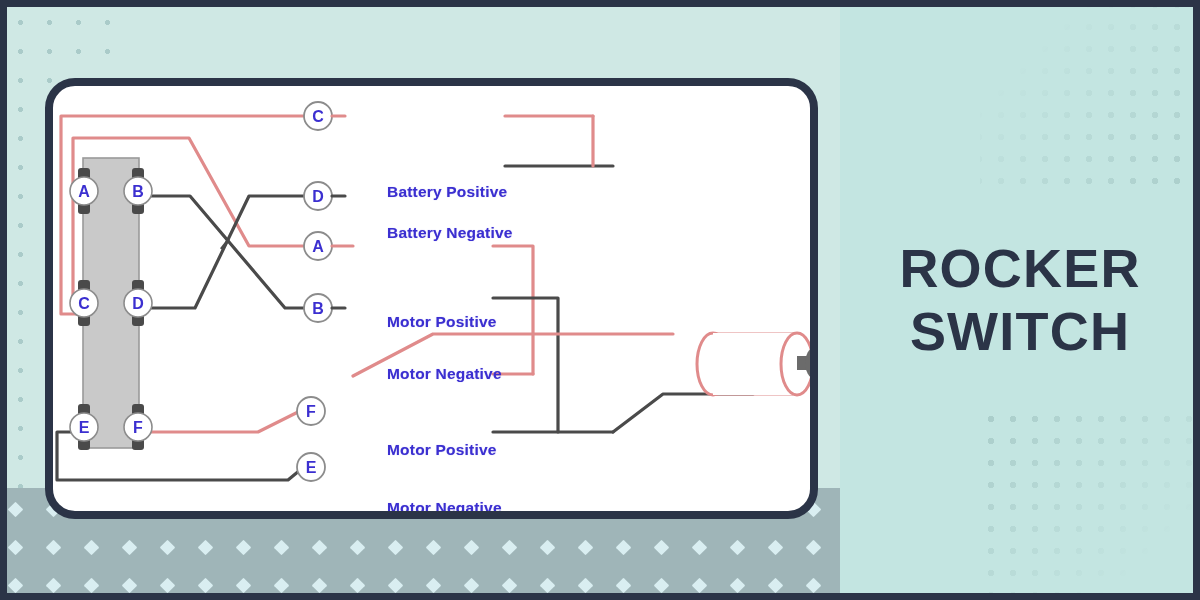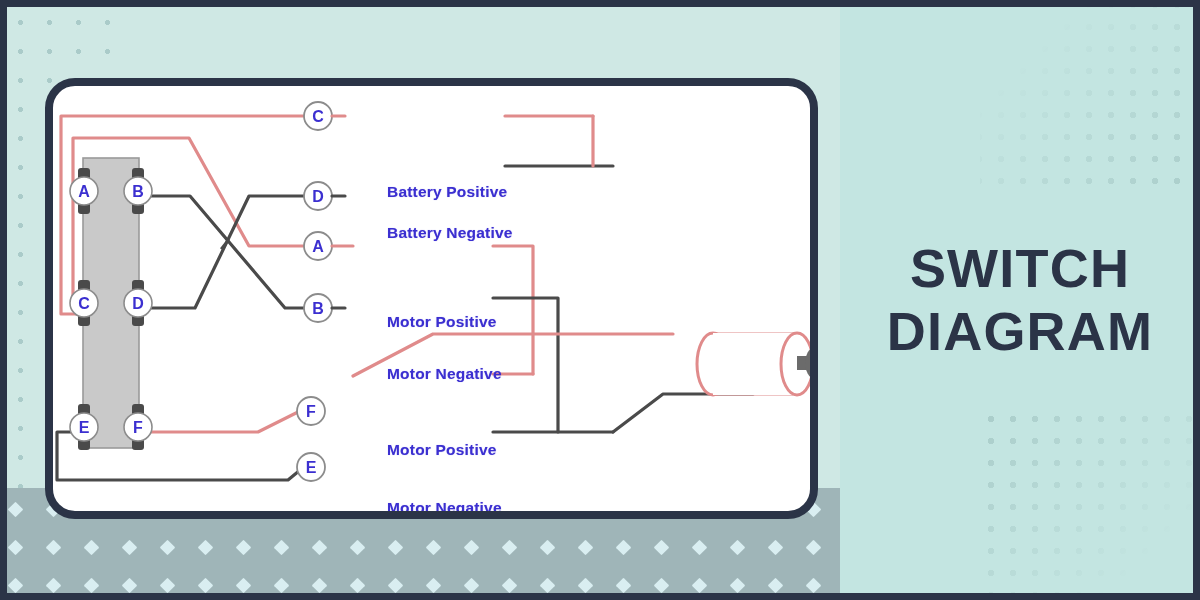--- a/index.html
+++ b/index.html
@@ -294,19 +294,19 @@
       <div class="lbl" style="left:334px;top:279px;">Motor Negative</div>
       <div class="lbl" style="left:334px;top:355px;">Motor Positive</div>
       <div class="lbl" style="left:334px;top:413px;">Motor Negative</div>
     </div>
   </div>
 
   <div class="right-panel">
     <div class="halftone tr"></div>
     <div class="halftone br"></div>
     <div class="title-wrap">
+      <div class="title-line">ROCKER</div>
       <div class="title-line">SWITCH</div>
-      <div class="title-line">DIAGRAM</div>
     </div>
   </div>
 
   <div class="frame-border"></div>
 </div>
 
 </body></html>

